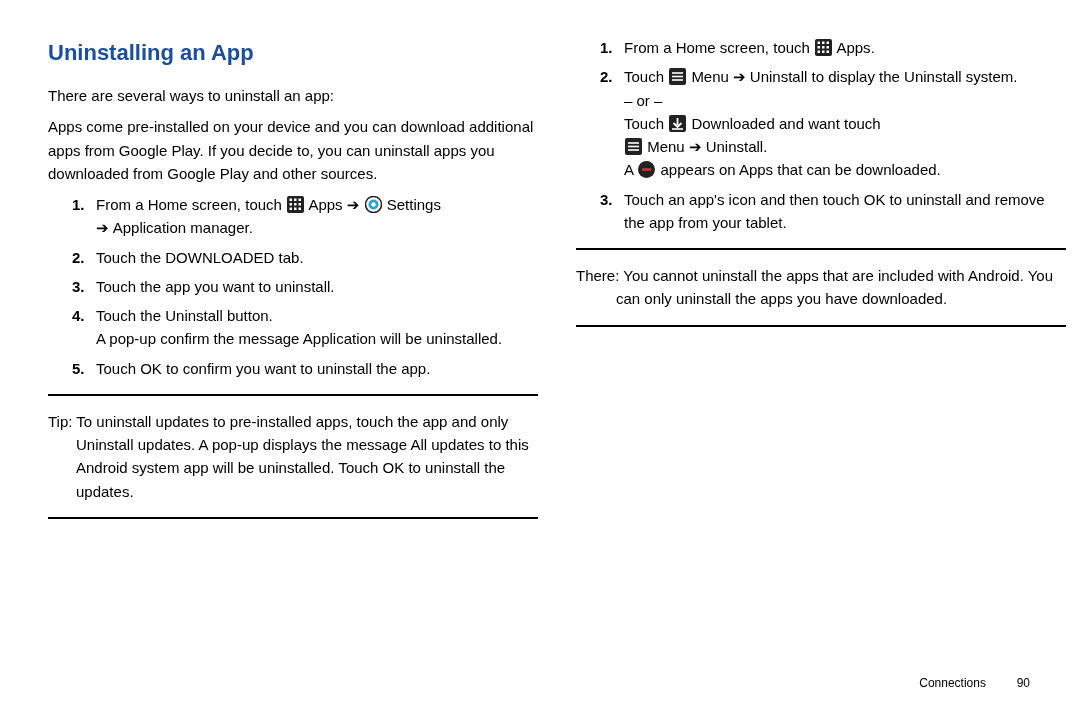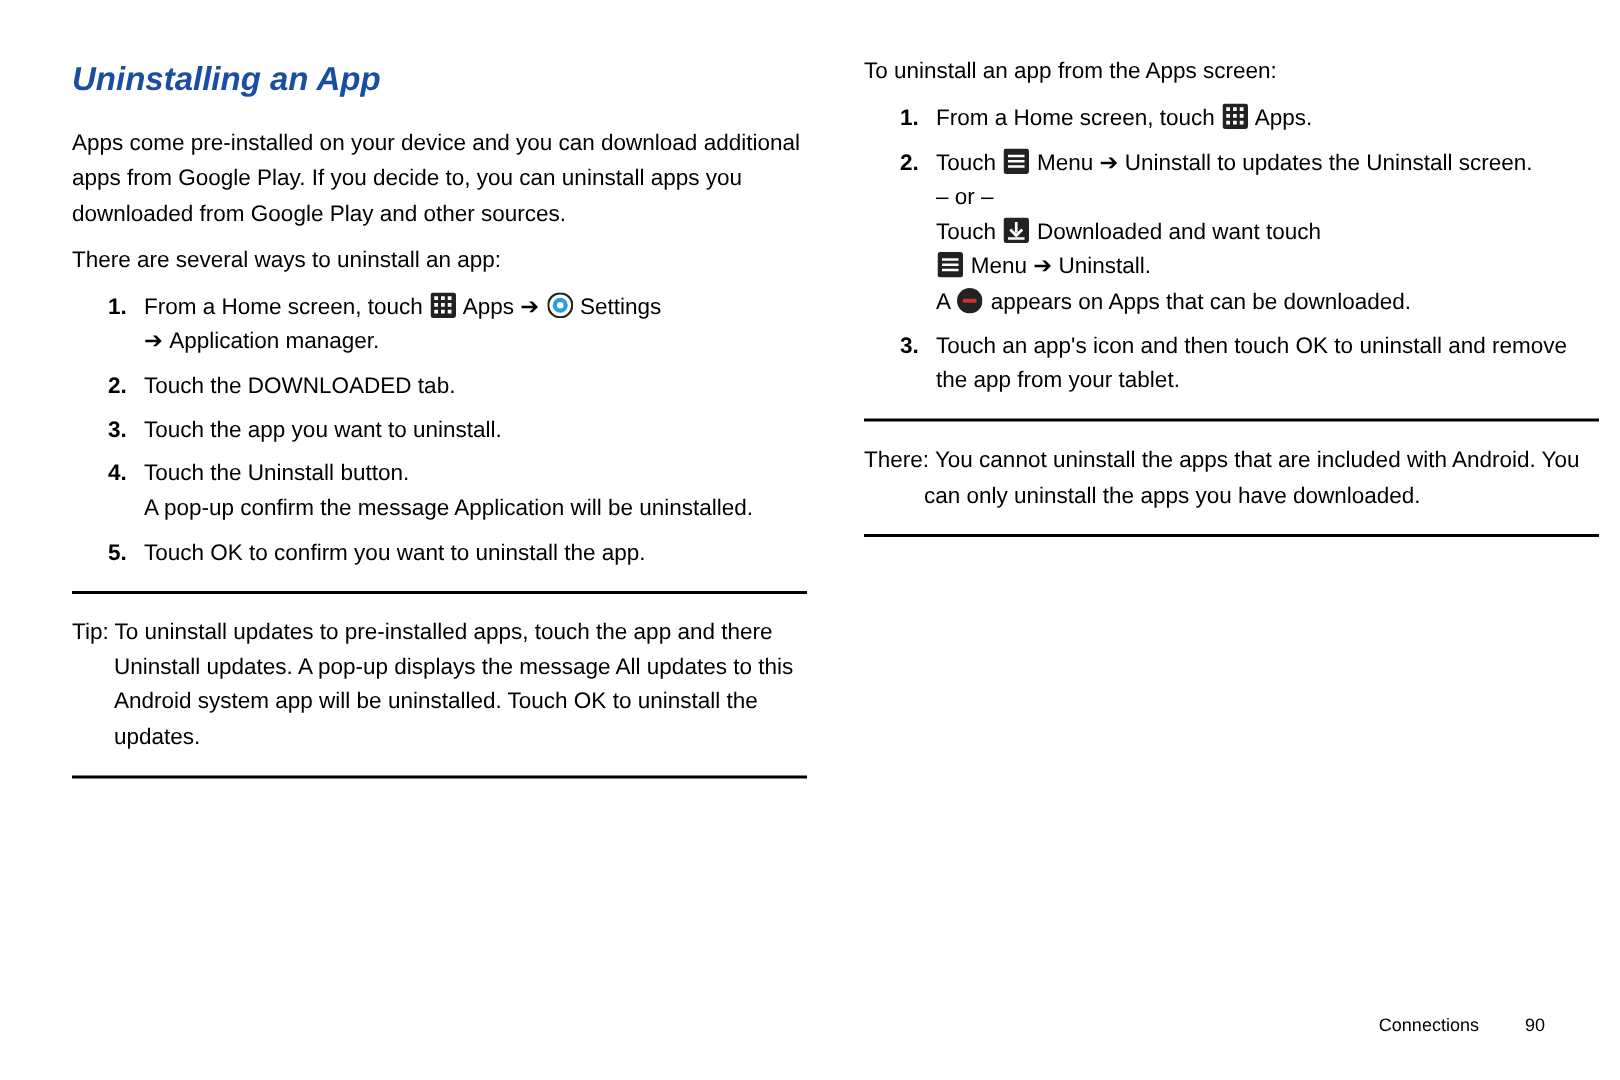--- a/index.html
+++ b/index.html
@@ -1,20 +1,20 @@
 <!DOCTYPE html>
 <html><head>
 <meta charset="utf-8">
 <style>
   html,body{margin:0;padding:0;background:#fff;font-family:Arial,Helvetica,sans-serif;color:#000}
   .page{width:1080px;height:720px;position:relative;box-sizing:border-box}
   .col{position:absolute;top:36px;width:490px;font-size:15px;line-height:1.55}
   .col-left{left:48px}
   .col-right{left:576px}
-  .heading{color:#1a4ea0;font-weight:bold;font-style:italic;font-size:22px;margin:0 0 14px 0}
+  .heading{color:#1a4ea0;font-weight:bold;font-size:22px;margin:0 0 14px 0}
   p{margin:0 0 8px 0}
   .ol{padding-left:24px;margin:0 0 8px 0}
   .ol .li{display:flex;gap:6px;margin:0 0 6px 0}
   .ol .num{font-weight:bold;min-width:18px}
   .ol .lc{flex:1}
   .sub{padding-left:28px}
   .hr{border:none;border-top:2px solid #000;margin:14px 0}
   .icon{display:inline-block;width:17px;height:17px;vertical-align:-3px;margin:0 1px}
   .icon svg{display:block}
   .b{font-weight:normal}
@@ -62,22 +62,22 @@
         </g>
 <g id="ic-remove">
           <circle cx="8.5" cy="8.5" r="8.5" fill="#222"></circle>
           <rect x="4" y="7.2" width="9" height="2.6" fill="#c33"></rect>
         </g>
 </defs>
 </svg>
 
 <div class="col col-left">
   <h3 class="heading">Uninstalling an App</h3>
+  <p>There are several ways to uninstall an app:</p>
   <p>Apps come pre-installed on your device and you can download additional apps from Google Play. If you decide to, you can uninstall apps you downloaded from Google Play and other sources.</p>
-  <p>There are several ways to uninstall an app:</p>
 
   <div class="ol">
     <div class="li">
       <span class="num">1.</span>
       <span class="lc">
         <span>From a Home screen, touch </span>
         <span class="icon"><svg width="17" height="17">
                 <use href="#ic-apps"></use>
               </svg></span>
         <span class="b"> Apps </span>
@@ -117,27 +117,26 @@
       <span class="num">5.</span>
       <span class="lc">
         <span>Touch </span><span class="b">OK</span><span> to confirm you want to uninstall the app.</span>
       </span>
     </div>
   </div>
 
 
   <hr class="hr">
   <p class="sub" style="text-indent:-28px;padding-left:28px">
-    <span class="b">Tip:</span><span> To uninstall updates to pre-installed apps, touch the app and there </span><span class="b">Uninstall updates</span><span>. A pop-up displays the message </span><span class="b">All updates to this Android system app will be uninstalled</span><span>. Touch </span><span class="b">OK</span><span> to uninstall the updates.</span>
+    <span class="b">Tip:</span><span> To uninstall updates to pre-installed apps, touch the app and only </span><span class="b">Uninstall updates</span><span>. A pop-up displays the message </span><span class="b">All updates to this Android system app will be uninstalled</span><span>. Touch </span><span class="b">OK</span><span> to uninstall the updates.</span>
   </p>
   <hr class="hr">
 </div>
 
 <div class="col col-right">
-  <p>To uninstall an app from the Apps screen:</p>
 
   <div class="ol">
     <div class="li">
       <span class="num">1.</span>
       <span class="lc">
         <span>From a Home screen, touch </span>
         <span class="icon"><svg width="17" height="17">
                 <use href="#ic-apps"></use>
               </svg></span>
         <span class="b"> Apps</span><span>.</span>
@@ -147,21 +146,21 @@
     <div class="li">
       <span class="num">2.</span>
       <span class="lc">
         <span>Touch </span>
         <span class="icon"><svg width="17" height="17">
                 <use href="#ic-menu"></use>
               </svg></span>
         <span class="b"> Menu </span>
         <span class="arrow">➔</span>
         <span class="b"> Uninstall</span>
-        <span> to updates the Uninstall screen.</span>
+        <span> to display the Uninstall system.</span>
         <br>
         <span>– or –</span>
         <br>
         <span>Touch </span>
         <span class="icon"><svg width="17" height="17">
                 <use href="#ic-download"></use>
               </svg></span>
         <span class="b"> Downloaded</span>
         <span> and want touch</span>
         <br>

